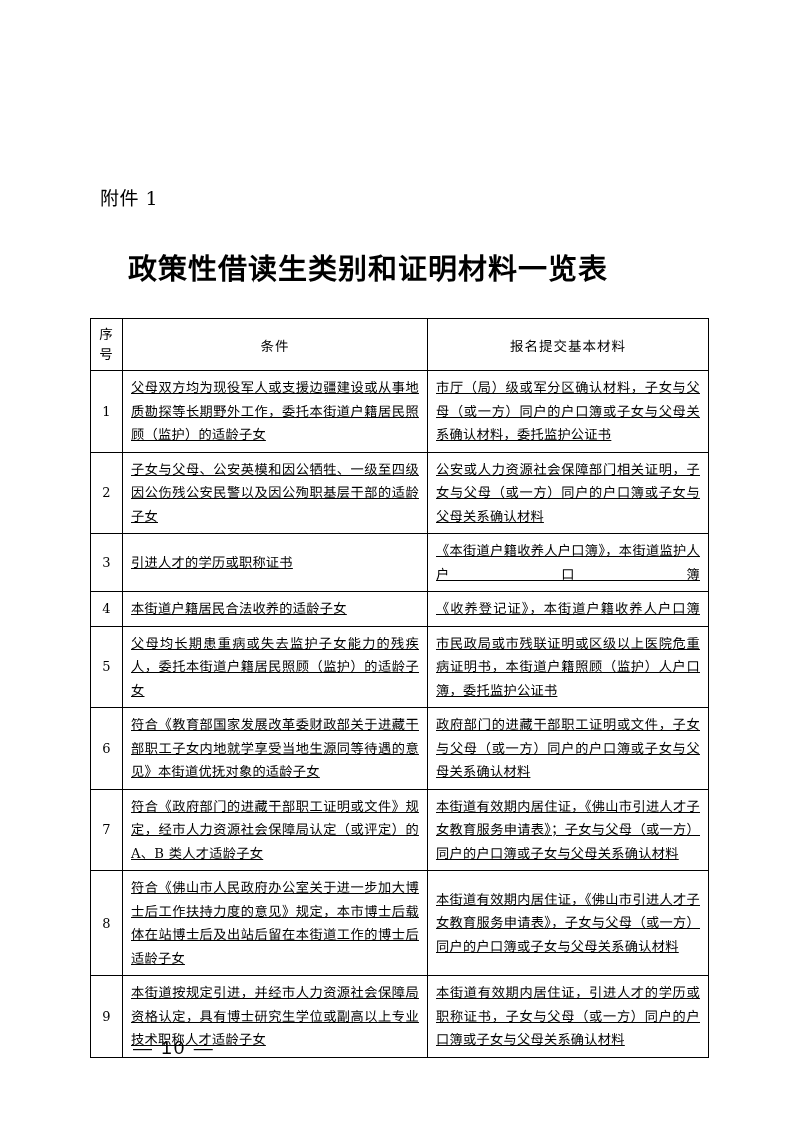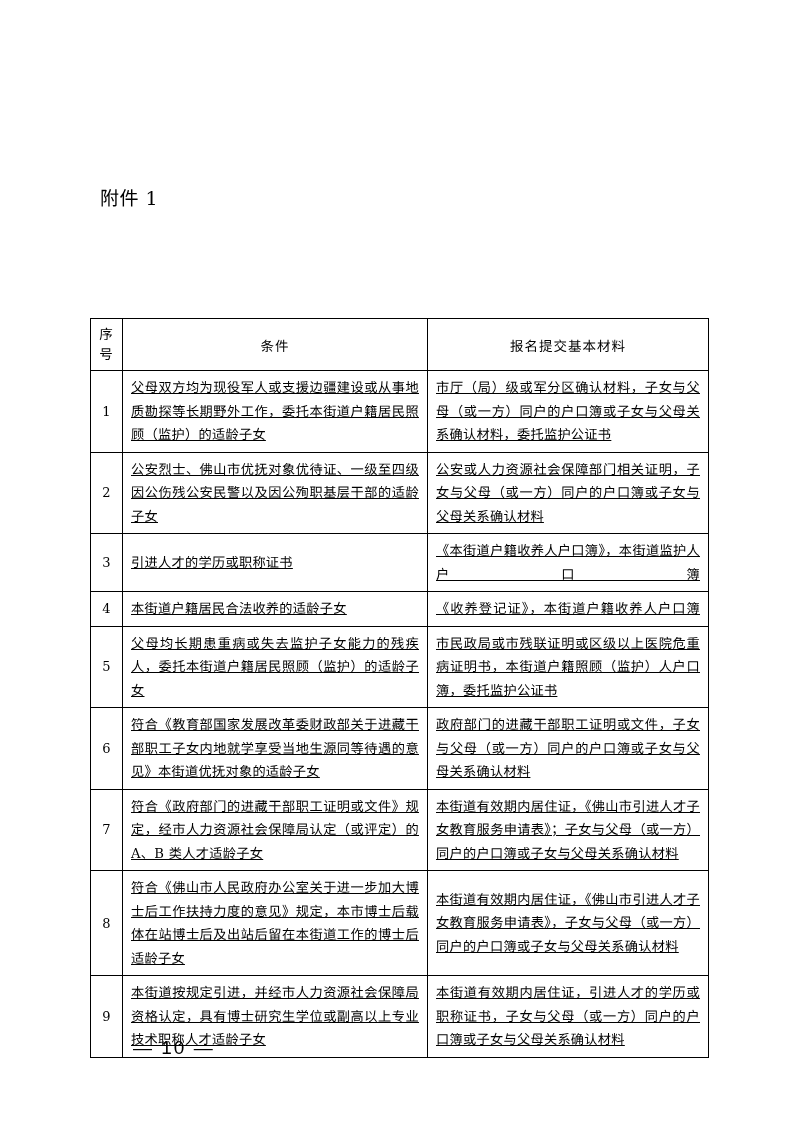--- a/index.html
+++ b/index.html
@@ -122,20 +122,21 @@
     white-space: nowrap;
   }
 </style>
 </head>
 <body>
 
 <div class="page">
 
   <div class="attachment-label">附件 1</div>
 
+  <div class="doc-title">政策性借读生类别和证明材料一览表</div>
 
   <div class="table-wrap">
     <table class="policy-table">
       <colgroup>
         <col class="col-no">
         <col class="col-cond">
         <col class="col-mat">
       </colgroup>
       <thead>
         <tr>
@@ -148,21 +149,21 @@
         </tr>
       </thead>
       <tbody id="table-body">
           <tr>
             <td class="cell-no">1</td>
             <td class="cell-cond">父母双方均为现役军人或支援边疆建设或从事地质勘探等长期野外工作，委托本街道户籍居民照顾（监护）的适龄子女</td>
             <td class="cell-mat">市厅（局）级或军分区确认材料，子女与父母（或一方）同户的户口簿或子女与父母关系确认材料，委托监护公证书</td>
           </tr>
           <tr>
             <td class="cell-no">2</td>
-            <td class="cell-cond">公安烈士、佛山市优抚对象优待证、一级至四级因公伤残公安民警以及因公殉职基层干部的适龄子女</td>
+            <td class="cell-cond">子女与父母、公安英模和因公牺牲、一级至四级因公伤残公安民警以及因公殉职基层干部的适龄子女</td>
             <td class="cell-mat">公安或人力资源社会保障部门相关证明，子女与父母（或一方）同户的户口簿或子女与父母关系确认材料</td>
           </tr>
           <tr>
             <td class="cell-no">3</td>
             <td class="cell-cond">引进人才的学历或职称证书</td>
             <td class="cell-mat justify-full">《本街道户籍收养人户口簿》，本街道监护人户口簿</td>
           </tr>
           <tr>
             <td class="cell-no">4</td>
             <td class="cell-cond">本街道户籍居民合法收养的适龄子女</td>

